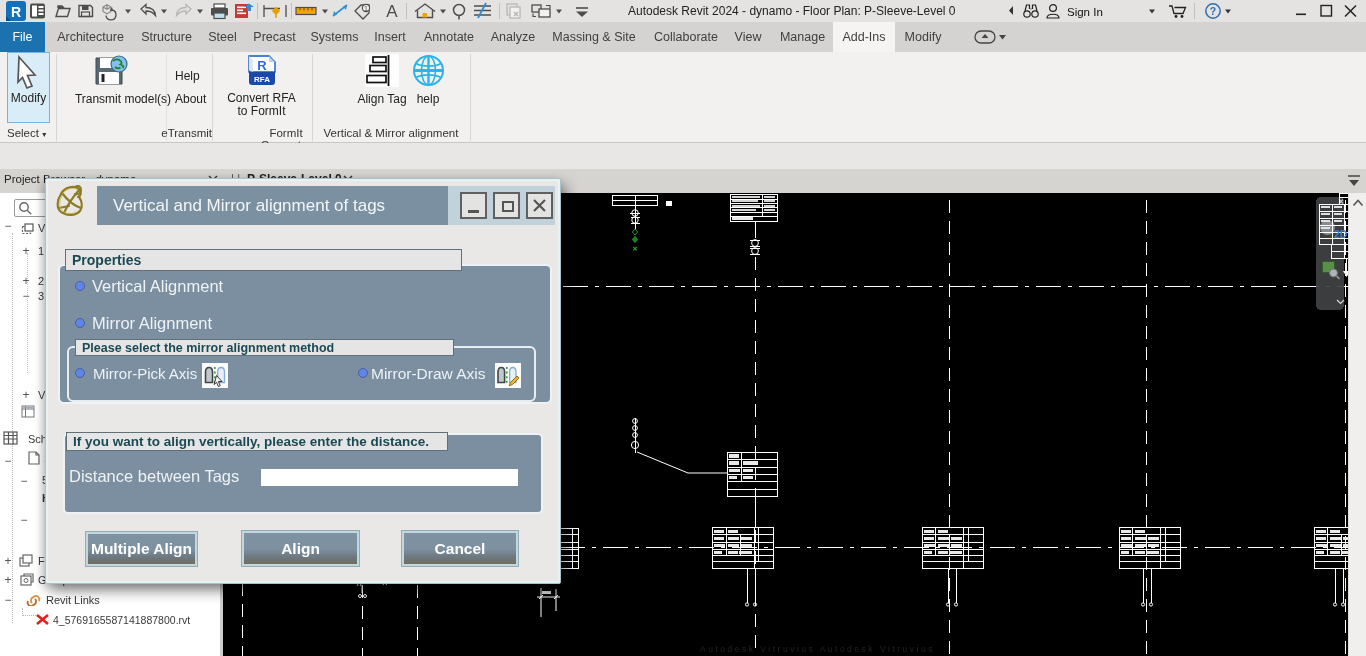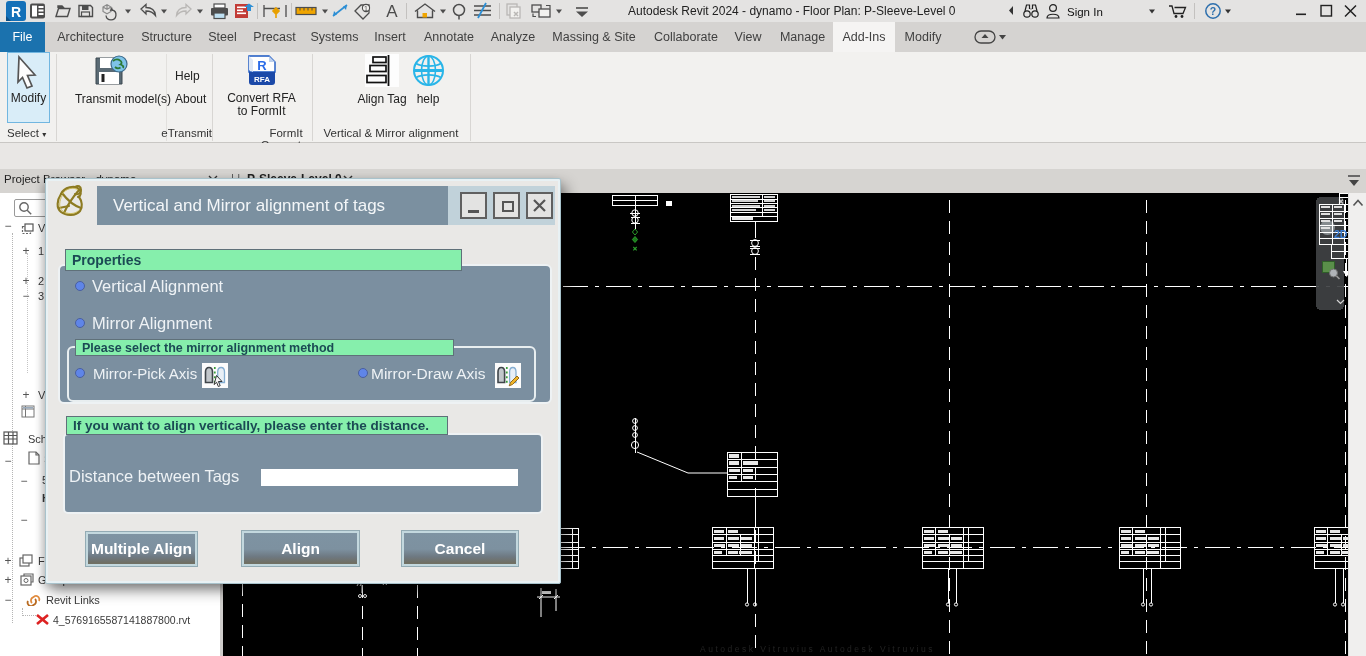--- a/index.html
+++ b/index.html
@@ -13,21 +13,21 @@
   #strip1 { position:absolute; left:0; top:143px; width:1366px; height:26px; background:#e9e7e5; }
   #strip2 { position:absolute; left:0; top:169px; width:1366px; height:24px; background:#d6d4d1; }
   #pbpanel { position:absolute; left:0; top:193px; width:220px; height:463px; background:#fff; }
   #pbdivider { position:absolute; left:220px; top:193px; width:3px; height:463px; background:#cfcdcb; }
   #canvas line, #canvas path, #canvas rect { shape-rendering:crispEdges; }
   #canvas circle, #canvas .sm, #canvas .sm path { shape-rendering:auto; }
   #scrollbar { position:absolute; left:1348px; top:193px; width:18px; height:463px; background:#f0efee; border-left:1px solid #dddcda; }
   .treetxt { position:absolute; font-size:11px; color:#3a3a3a; white-space:nowrap; }
   .plusminus { position:absolute; font-size:12px; color:#555; width:10px; text-align:center; }
   .winbtn { position:absolute; top:192px; width:27px; height:27px; background:#e3e3e2; border:2px solid #606060; }
-  .grphdr { position:absolute; background:#86efac; border:1px solid #5f7079; color:#1b4a54; font-weight:bold; padding-left:6px; }
+  .grphdr { position:absolute; background:#e5e5e5; border:1px solid #5f7079; color:#1b4a54; font-weight:bold; padding-left:6px; }
   .radio { position:absolute; width:10px; height:10px; border-radius:50%; background:#5f85e8; border:1px solid #4a5f9e; }
   .dlglabel { position:absolute; font-size:16.5px; color:#eef2f5; }
   .miricon { position:absolute; width:26px; height:25px; background:#fcfcfc; }
   .dlgbtn { position:absolute; border:2px solid #c3d8de; outline:1px solid #93abb4;
             background:linear-gradient(180deg,#7e93a2 0%,#7d91a0 52%,#6e7982 76%,#6f6e62 97%,#747264 100%);
             color:#fff; font-weight:bold; font-size:15.5px; text-align:center;
             display:flex; align-items:center; justify-content:center; }
 </style>
 </head>
 <body>
@@ -531,19 +531,19 @@
 <div class="miricon" style="left:495px;top:362.5px;">
   <svg width="24" height="25">
     <path d="M3 19.5 V9 q0 -4.5 3.3 -4.5 q3.3 0 3.3 4.5 V19.5 z" fill="#c2c7cb" stroke="#3f454a" stroke-width="1.6"></path>
     <path d="M11.8 4 v2 M11.8 8.6 v2 M11.8 13.2 v2 M11.8 17.8 v2" stroke="#3a9e3a" stroke-width="1.7"></path>
     <path d="M21 19.5 V9 q0 -4.5 -3.2 -4.5 q-3.2 0 -3.2 4.5 V19.5 z" fill="#e8eff6" stroke="#85aed2" stroke-width="1.3"></path>
     <path d="M22 13 l-6.5 6.5 -1.3 3.3 3.3 -1.3 6.5 -6.5 z" fill="#f0b429" stroke="#8a6010" stroke-width="0.9"></path>
   </svg>
 </div>
 
 <div style="position:absolute;left:63px;top:433px;width:480px;height:81px;background:#7b8fa0;border:2px solid #eef2f4;border-radius:5px;"></div>
-<div class="grphdr" style="left:66px;top:416px;width:382px;height:19px;line-height:18px;font-size:13.5px;">If you want to align vertically, please enter the distance.</div>
+<div class="grphdr" style="left:66px;top:432px;width:382px;height:19px;line-height:18px;font-size:13.5px;">If you want to align vertically, please enter the distance.</div>
 <div class="dlglabel" style="left:69px;top:466.5px;">Distance between Tags</div>
 <div style="position:absolute;left:261px;top:468.5px;width:257px;height:17px;background:#fff;"></div>
 
 <div class="dlgbtn" style="left:86px;top:532px;width:111px;height:34px;">Multiple Align</div>
 <div class="dlgbtn" style="left:242px;top:531px;width:117px;height:35px;">Align</div>
 <div class="dlgbtn" style="left:402px;top:531px;width:116px;height:35px;">Cancel</div>
 
 </body></html>

